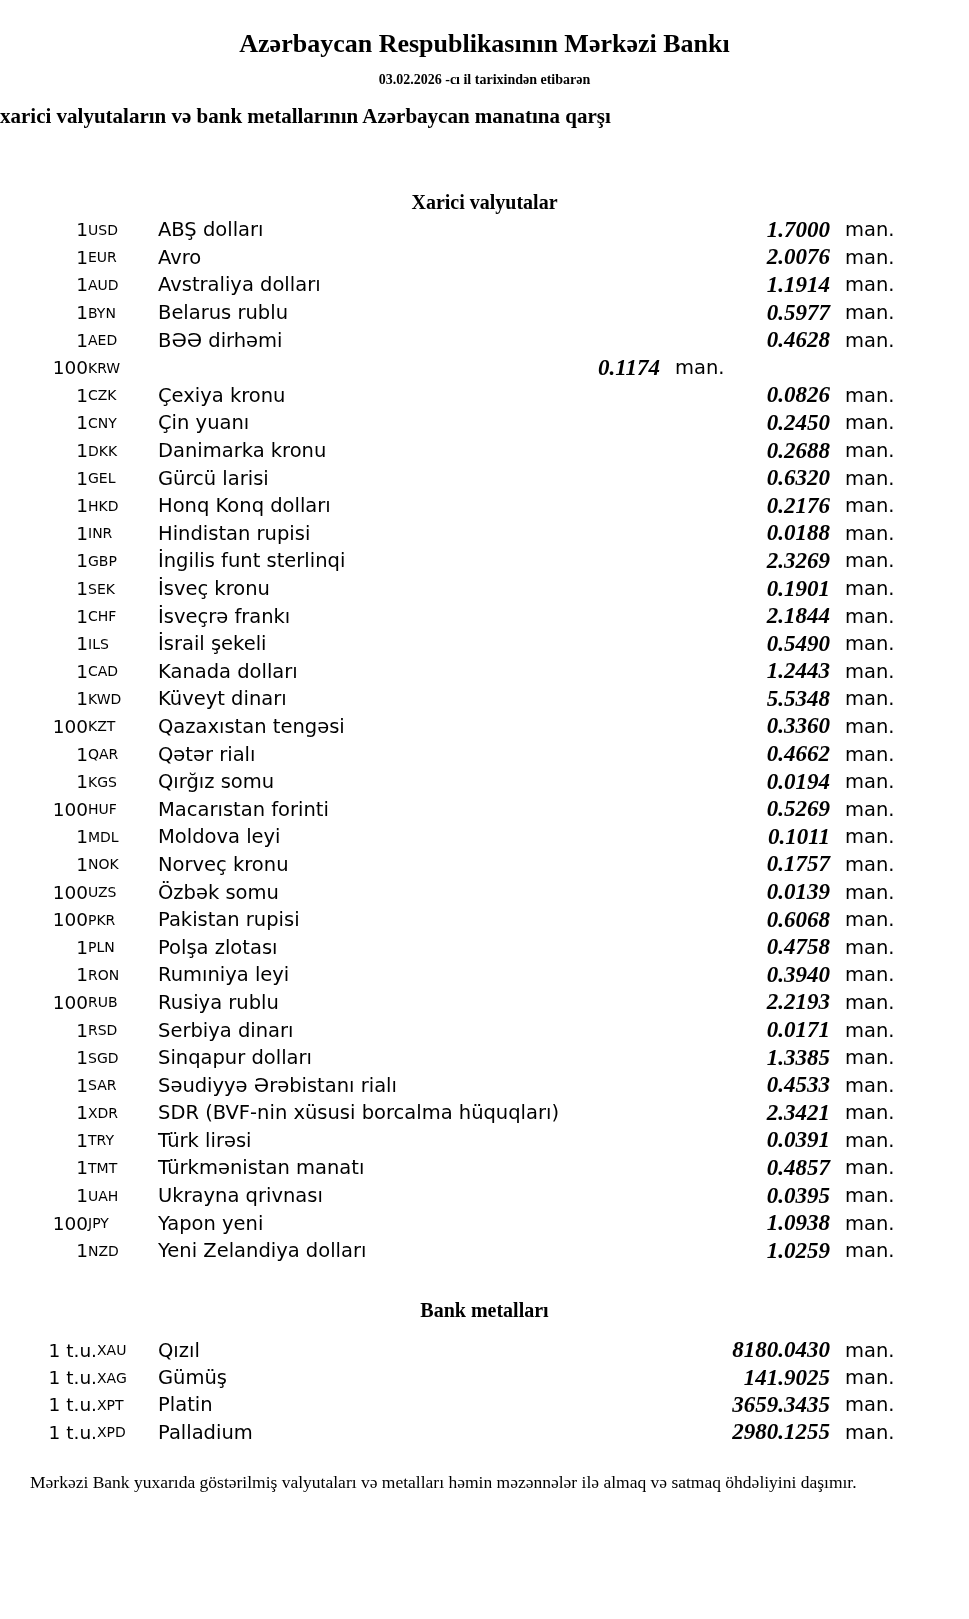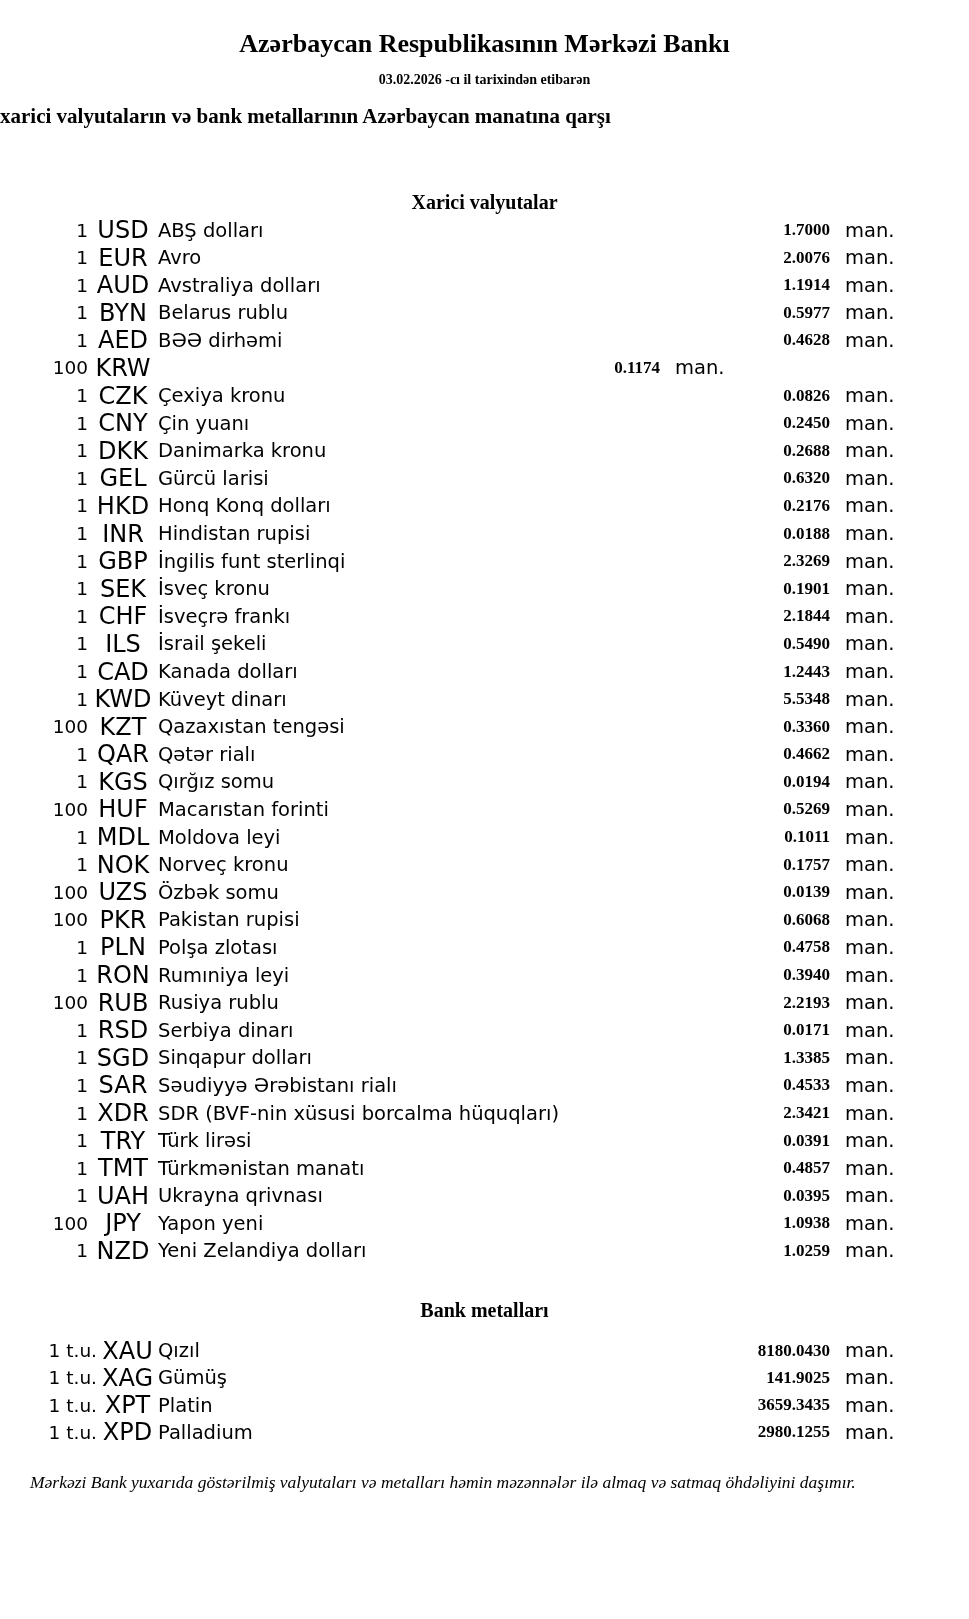--- a/index.html
+++ b/index.html
@@ -53,36 +53,36 @@
     grid-template-columns: 88px 70px 502px 170px 139px;
     height: 27.6px;
     align-items: center;
   }
   .metals-rows .row {
     grid-template-columns: 97px 61px 502px 170px 139px;
     height: 27.3px;
   }
 
   .qty  { text-align: right;  font-size: 18.5px; white-space: nowrap; }
-  .code { text-align: center; font-size: 24px; white-space: nowrap; }
+  .code { font-size: 14px; white-space: nowrap; }
   .name { text-align: left;   font-size: 19.5px; white-space: nowrap; }
   .rate {
     text-align: right;
     font-family: "Liberation Serif", serif;
     font-weight: bold;
-    font-size: 17px;
+    font-style: italic;
+    font-size: 23px;
     white-space: nowrap;
   }
   .unit { padding-left: 15px; font-size: 19.5px; white-space: nowrap; }
 
   .footer {
     margin-top: 24px;
     padding-left: 30px;
     font-family: "Liberation Serif", serif;
-    font-style: italic;
     font-size: 17.5px;
     line-height: 24px;
     white-space: nowrap;
   }
 </style>
 </head>
 <body>
 
 <div class="page">
 

